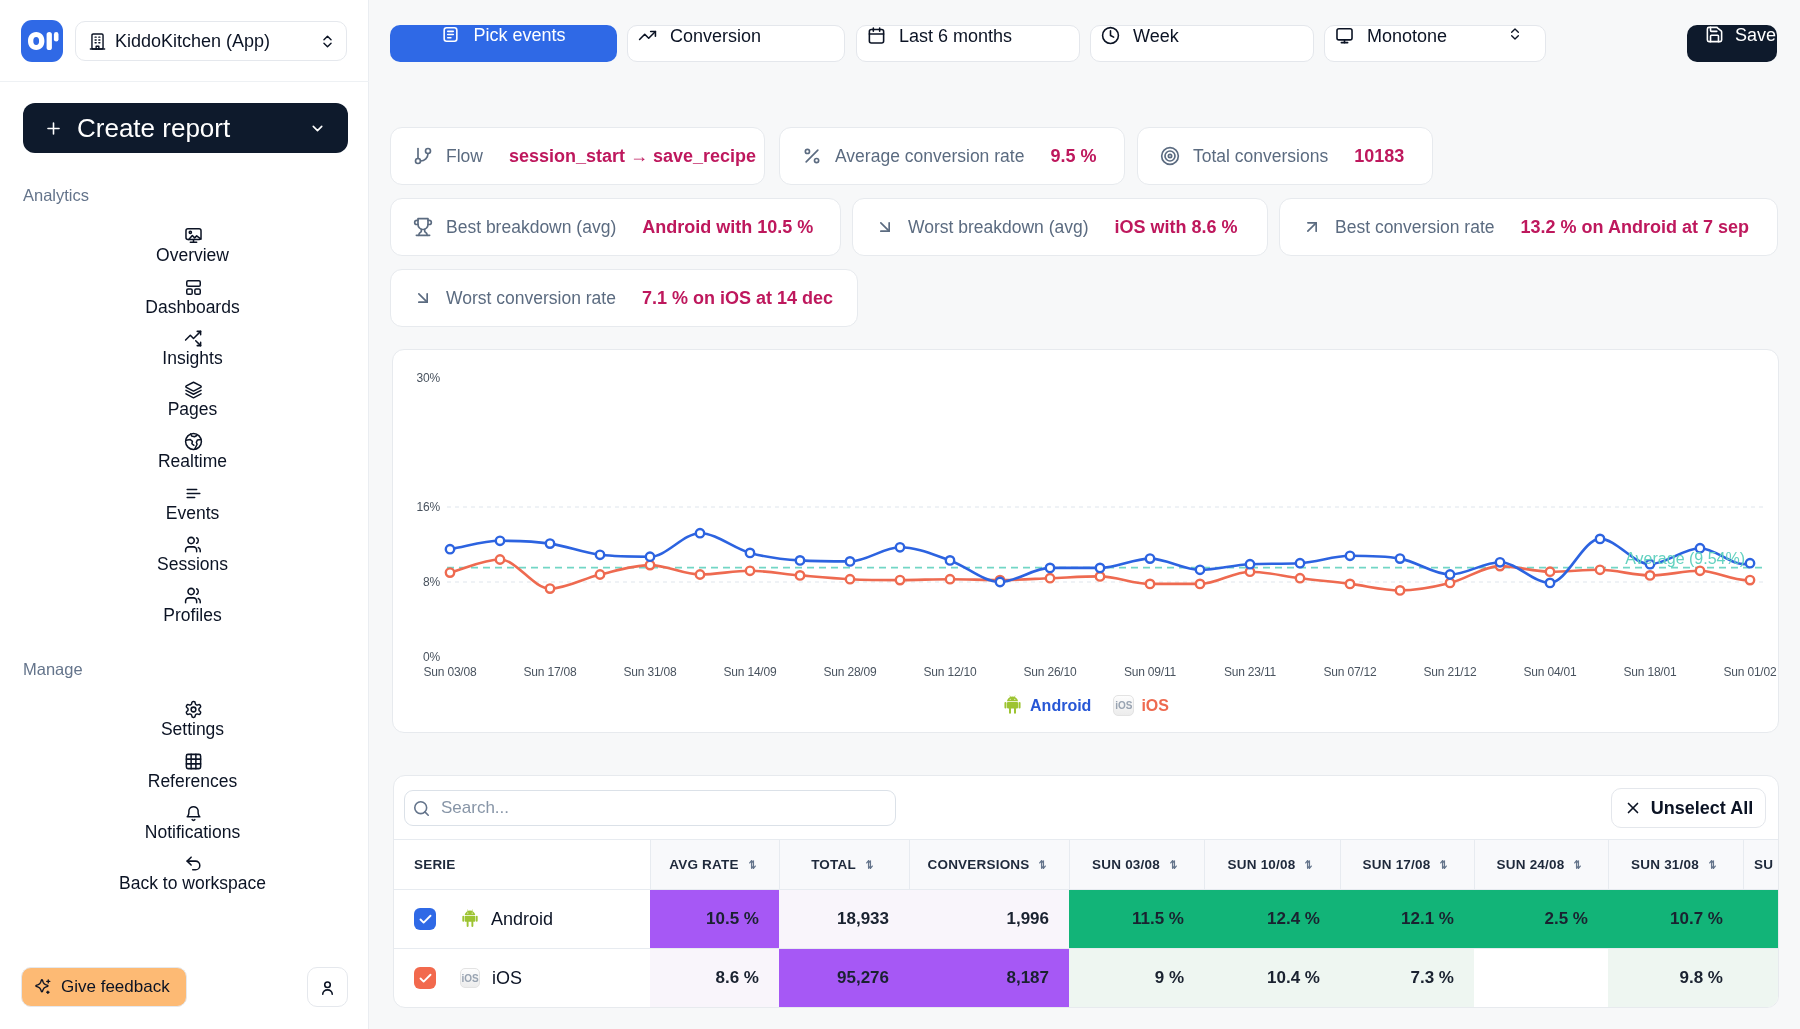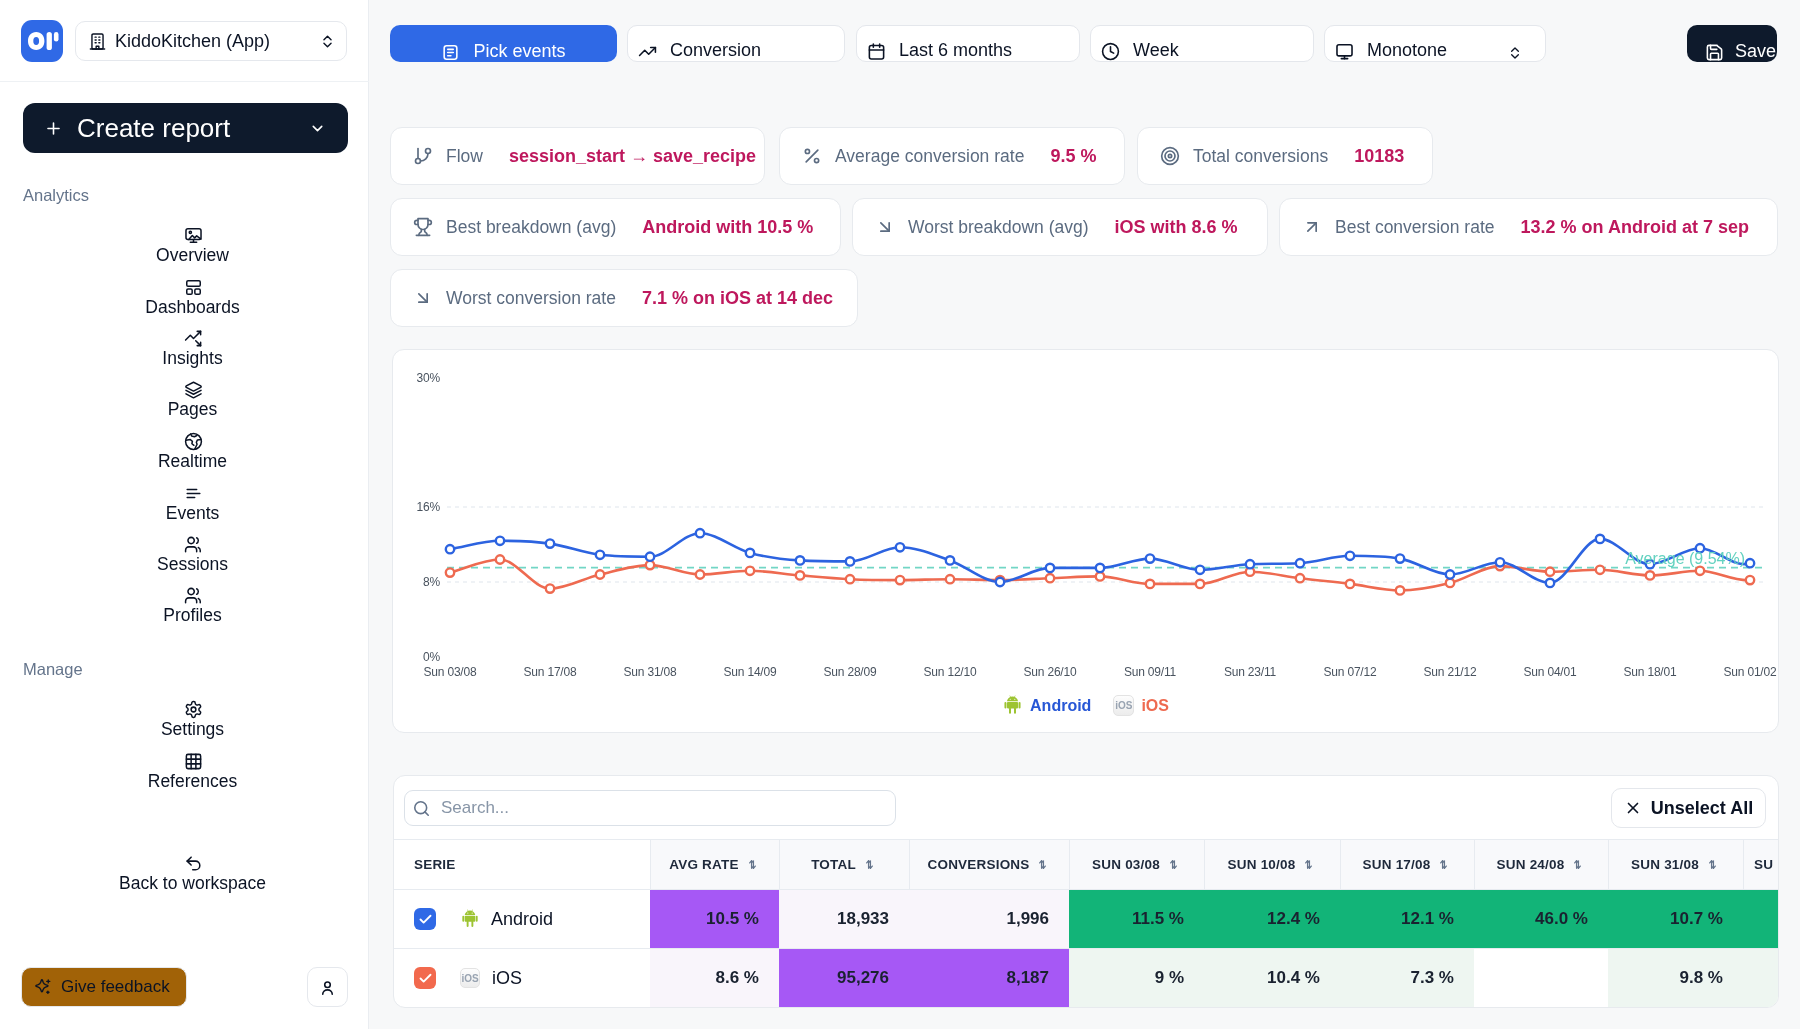--- a/index.html
+++ b/index.html
@@ -13,26 +13,26 @@
 #logo { position:absolute; left:21px; top:20px; width:42px; height:42px; border-radius:11px; background:#2f69e6; }
 #switcher { position:absolute; left:75px; top:21px; width:272px; height:40px; border:1px solid #e5e8ed; border-radius:10px; display:flex; align-items:center; padding:0 10px 0 12px; color:#0b1324; }
 #switcher .txt { font-size:18px; font-weight:500; margin-left:8px; flex:1; }
 #sidediv { position:absolute; left:0; top:81px; width:369px; height:1px; background:#eef1f4; }
 #createbtn { position:absolute; left:23px; top:103px; width:325px; height:50px; border-radius:12px; background:#0e1a2c; color:#fff; display:flex; align-items:center; padding:0 22px 0 21px; }
 #createbtn .txt { font-size:26px; font-weight:500; margin-left:14px; flex:1; }
 .sectlbl { position:absolute; left:23px; font-size:16.5px; color:#64748b; }
 .navitem { position:absolute; left:23px; width:325px; height:40px; display:flex; align-items:center; color:#0b1324;flex-direction:column; }
 .navitem svg { margin-left:15px; }
 .navitem .txt { font-size:17.5px; font-weight:500; margin-left:14px; }
-#feedback { position:absolute; left:21px; top:967px; width:166px; height:40px; border:1px solid #e5e8ed; border-radius:10px; background:#a16207; display:flex; align-items:center; padding:14px 12px; }
+#feedback { position:absolute; left:21px; top:967px; width:166px; height:40px; border:1px solid #e5e8ed; border-radius:10px; background:#fdba74; display:flex; align-items:center; padding:14px 12px; }
 #feedback .txt { font-size:17px; font-weight:500; margin-left:9px; }
 #avatarbtn { position:absolute; left:307px; top:967px; width:41px; height:40px; border:1px solid #e5e8ed; border-radius:10px; background:#fff; display:flex; align-items:center; justify-content:center; }
 
 
-.tbtn { position:absolute; top:25px; height:37px; border-radius:10px; background:#fff; border:1px solid #e4e7ec; display:flex; align-items:flex-end; justify-content:flex-start; padding-left:10px; font-size:18px; font-weight:500; color:#0b1324; gap:13px; }
+.tbtn { position:absolute; top:25px; height:37px; border-radius:10px; background:#fff; border:1px solid #e4e7ec; display:flex; align-items:flex-start; justify-content:flex-start; padding-left:10px; font-size:18px; font-weight:500; color:#0b1324; gap:13px; }
 #b-pick { left:390px; width:227px; background:#2f69e6; border:none; color:#fff; font-weight:500; justify-content:center; padding-left:0; }
 #b-conv { left:627px; width:218px; }
 #b-last { left:856px; width:224px; }
 #b-week { left:1090px; width:224px; }
 #b-mono { left:1324px; width:222px; padding-right:22px; }
 #b-save { left:1687px; width:90px; background:#0e1a2c; border:none; color:#fff; justify-content:center; padding-left:17px; gap:11px; }
 
 
 .icard { position:absolute; height:58px; background:#fff; border:1px solid #e7eaee; border-radius:12px; display:flex; align-items:center; padding:0 22px; }
 .icard .lbl { font-size:17.5px; color:#5b6b80; margin-left:13px; white-space:nowrap; }
@@ -179,20 +179,27 @@
     </div>
   <div class="navitem" style="top:752px;">
       <svg class="ic" width="23" height="23" viewBox="0 0 24 24" fill="none" stroke="currentColor" stroke-width="1.9" stroke-linecap="round" stroke-linejoin="round">
         <rect x="3" y="3" width="18" height="18" rx="2"></rect>
         <path d="M3 9h18"></path>
         <path d="M3 15h18"></path>
         <path d="M9 3v18"></path>
         <path d="M15 3v18"></path>
       </svg>
       <span class="txt">References</span>
+    </div>
+  <div class="navitem" style="top:803px;">
+      <svg class="ic" width="23" height="23" viewBox="0 0 24 24" fill="none" stroke="currentColor" stroke-width="1.9" stroke-linecap="round" stroke-linejoin="round">
+        <path d="M6.26 9a6 6 0 0 1 11.48 0c0 7 2.26 8.5 2.26 8.5H4s2.26-1.5 2.26-8.5"></path>
+        <path d="M10.3 21a2 2 0 0 0 3.4 0"></path>
+      </svg>
+      <span class="txt">Notifications</span>
     </div>
   <div class="navitem" style="top:854px;">
       <svg class="ic" width="23" height="23" viewBox="0 0 24 24" fill="none" stroke="currentColor" stroke-width="1.9" stroke-linecap="round" stroke-linejoin="round">
         <path d="M9 14 4 9l5-5"></path>
         <path d="M4 9h10.5a5.5 5.5 0 0 1 0 11H11"></path>
       </svg>
       <span class="txt">Back to workspace</span>
     </div>
   <div id="feedback">
       <svg class="ic" width="18" height="18" viewBox="0 0 24 24" fill="none" stroke="currentColor" stroke-width="1.8" stroke-linecap="round" stroke-linejoin="round">
@@ -517,21 +524,21 @@
     <div class="abs ncell green" style="left:676px;top:115px;width:135px;height:58px;">
           <span>11.5 %</span>
         </div>
     <div class="abs ncell green" style="left:811px;top:115px;width:136px;height:58px;">
           <span>12.4 %</span>
         </div>
     <div class="abs ncell green" style="left:947px;top:115px;width:134px;height:58px;">
           <span>12.1 %</span>
         </div>
     <div class="abs ncell green" style="left:1081px;top:115px;width:134px;height:58px;">
-          <span>46.0 %</span>
+          <span>2.5 %</span>
         </div>
     <div class="abs ncell green" style="left:1215px;top:115px;width:135px;height:58px;">
           <span>10.7 %</span>
         </div>
     <div class="abs green" style="left:1350px;top:115px;width:37px;height:58px;"></div>
     <div class="abs ncell lilac" style="left:257px;top:174px;width:129px;height:58px;">
           <span>8.6 %</span>
         </div>
     <div class="abs ncell purple" style="left:386px;top:174px;width:130px;height:58px;">
           <span>95,276</span>

